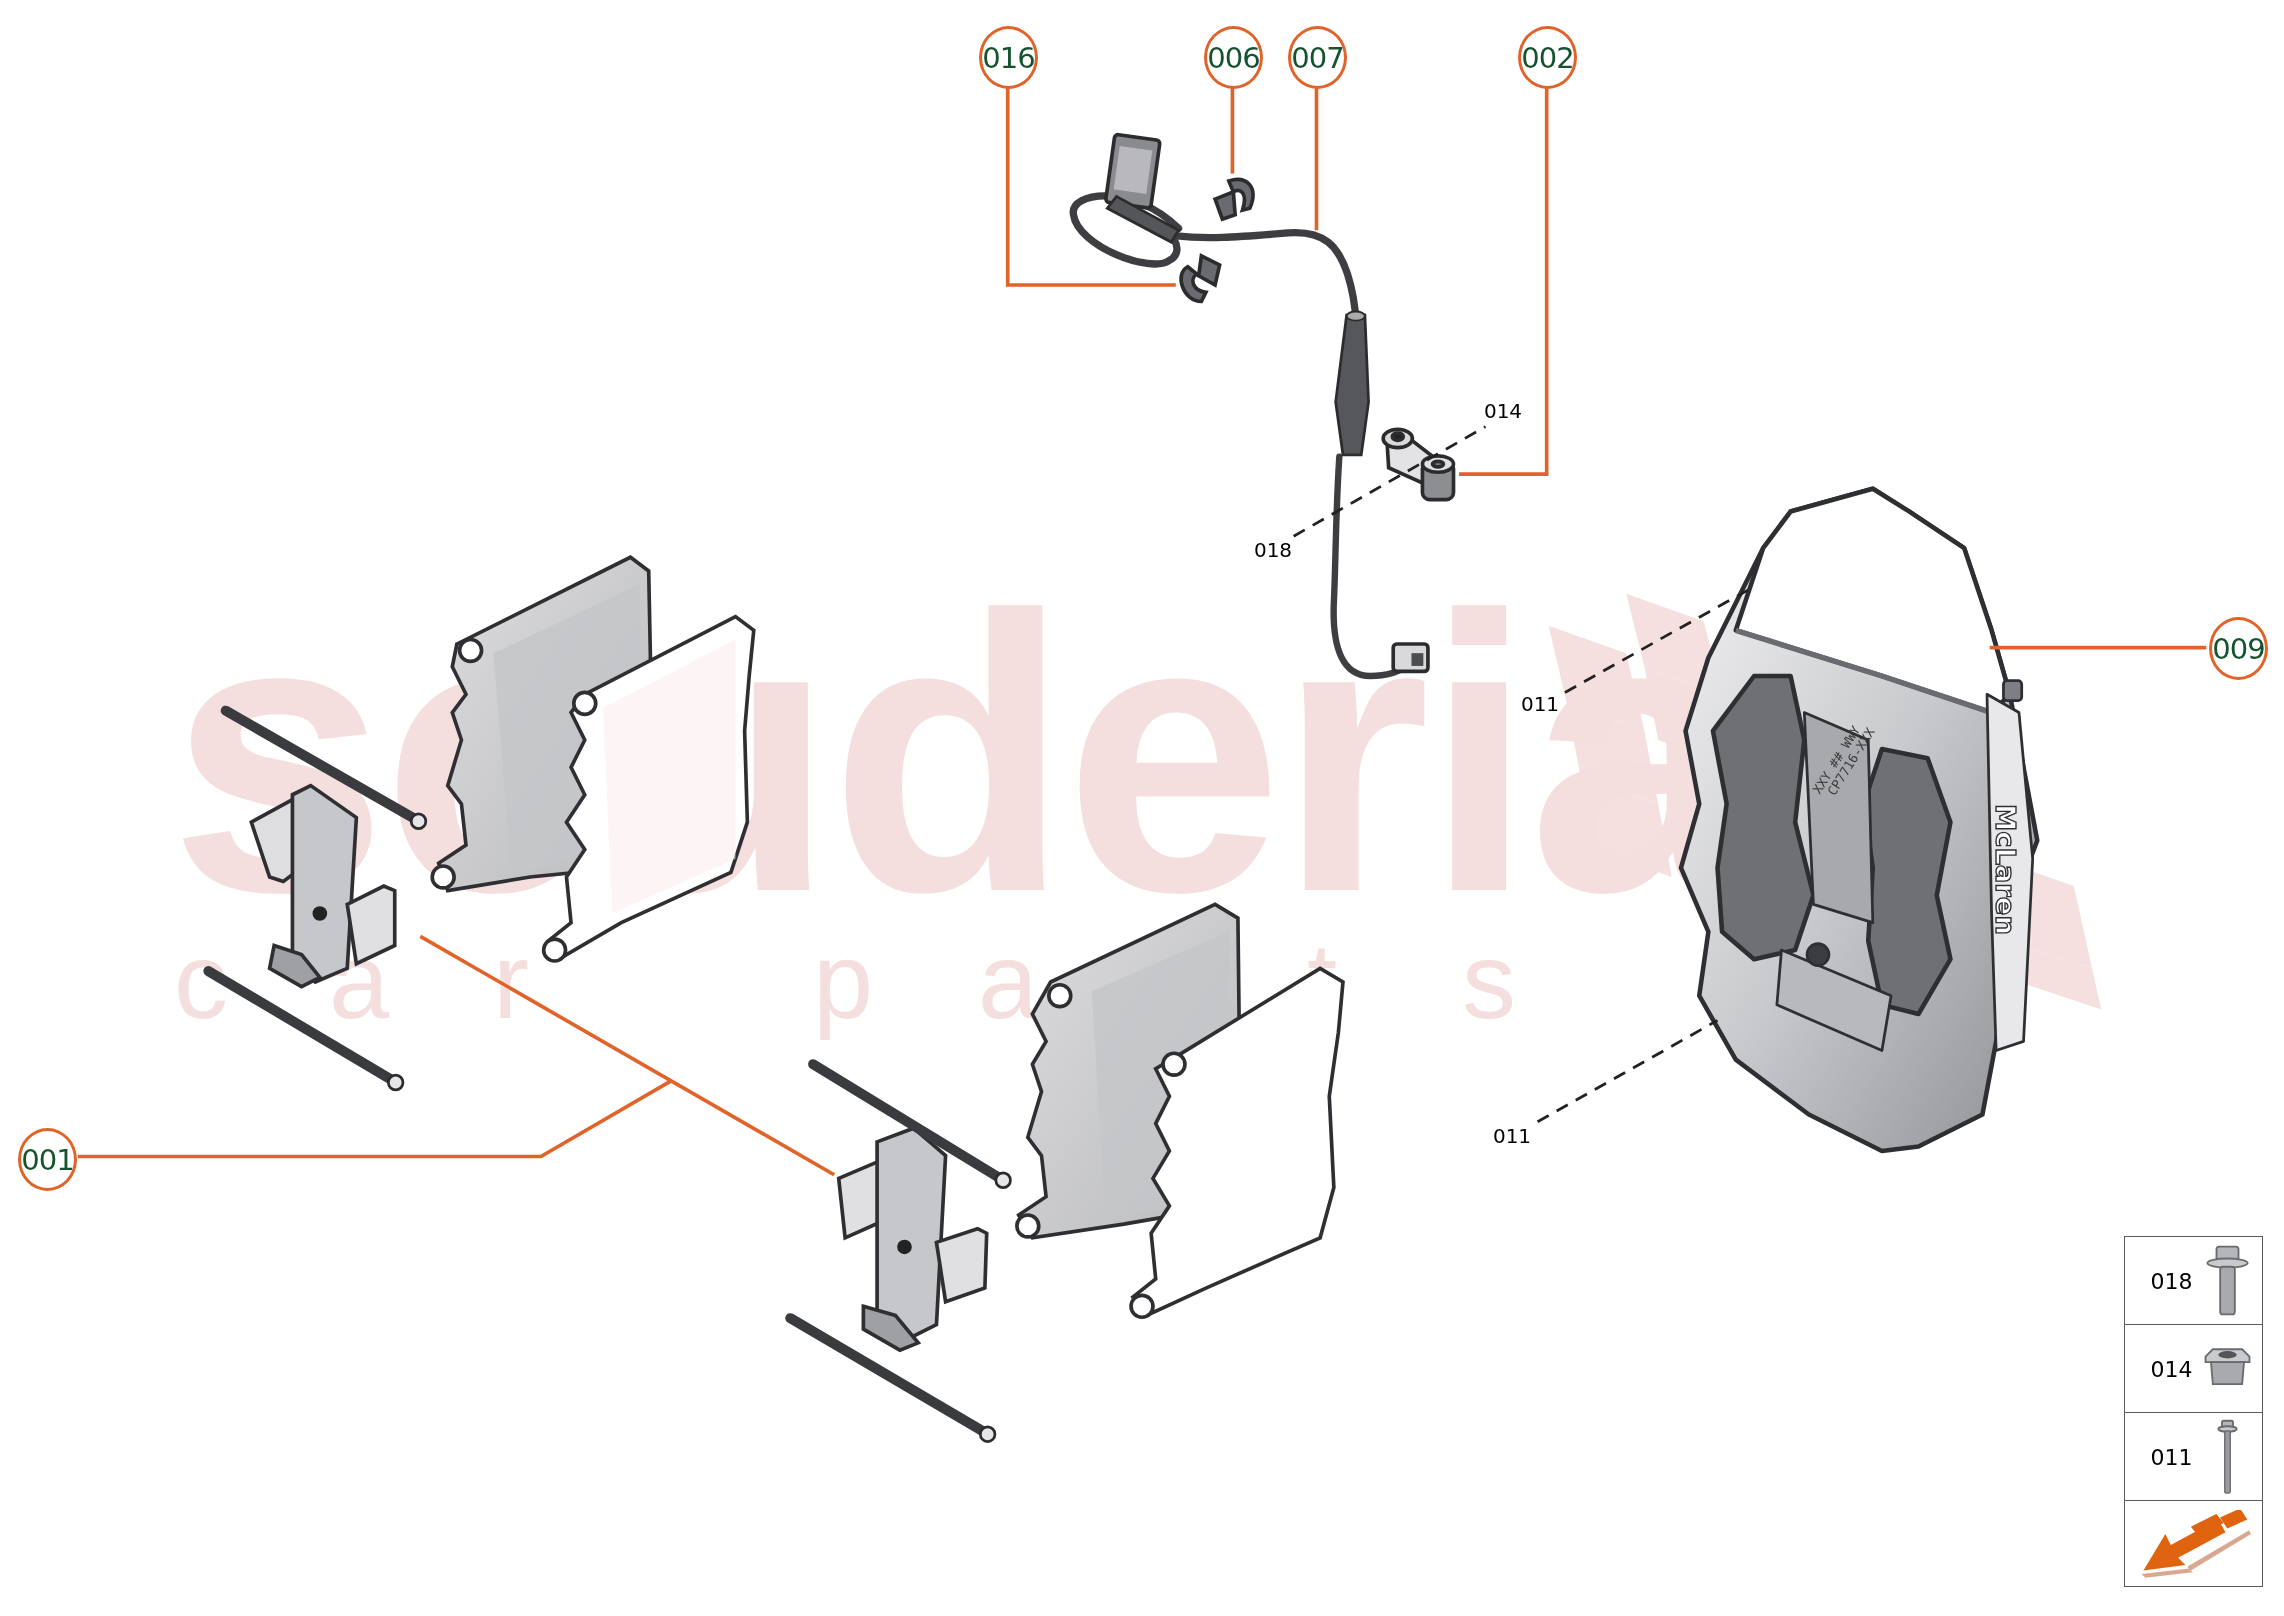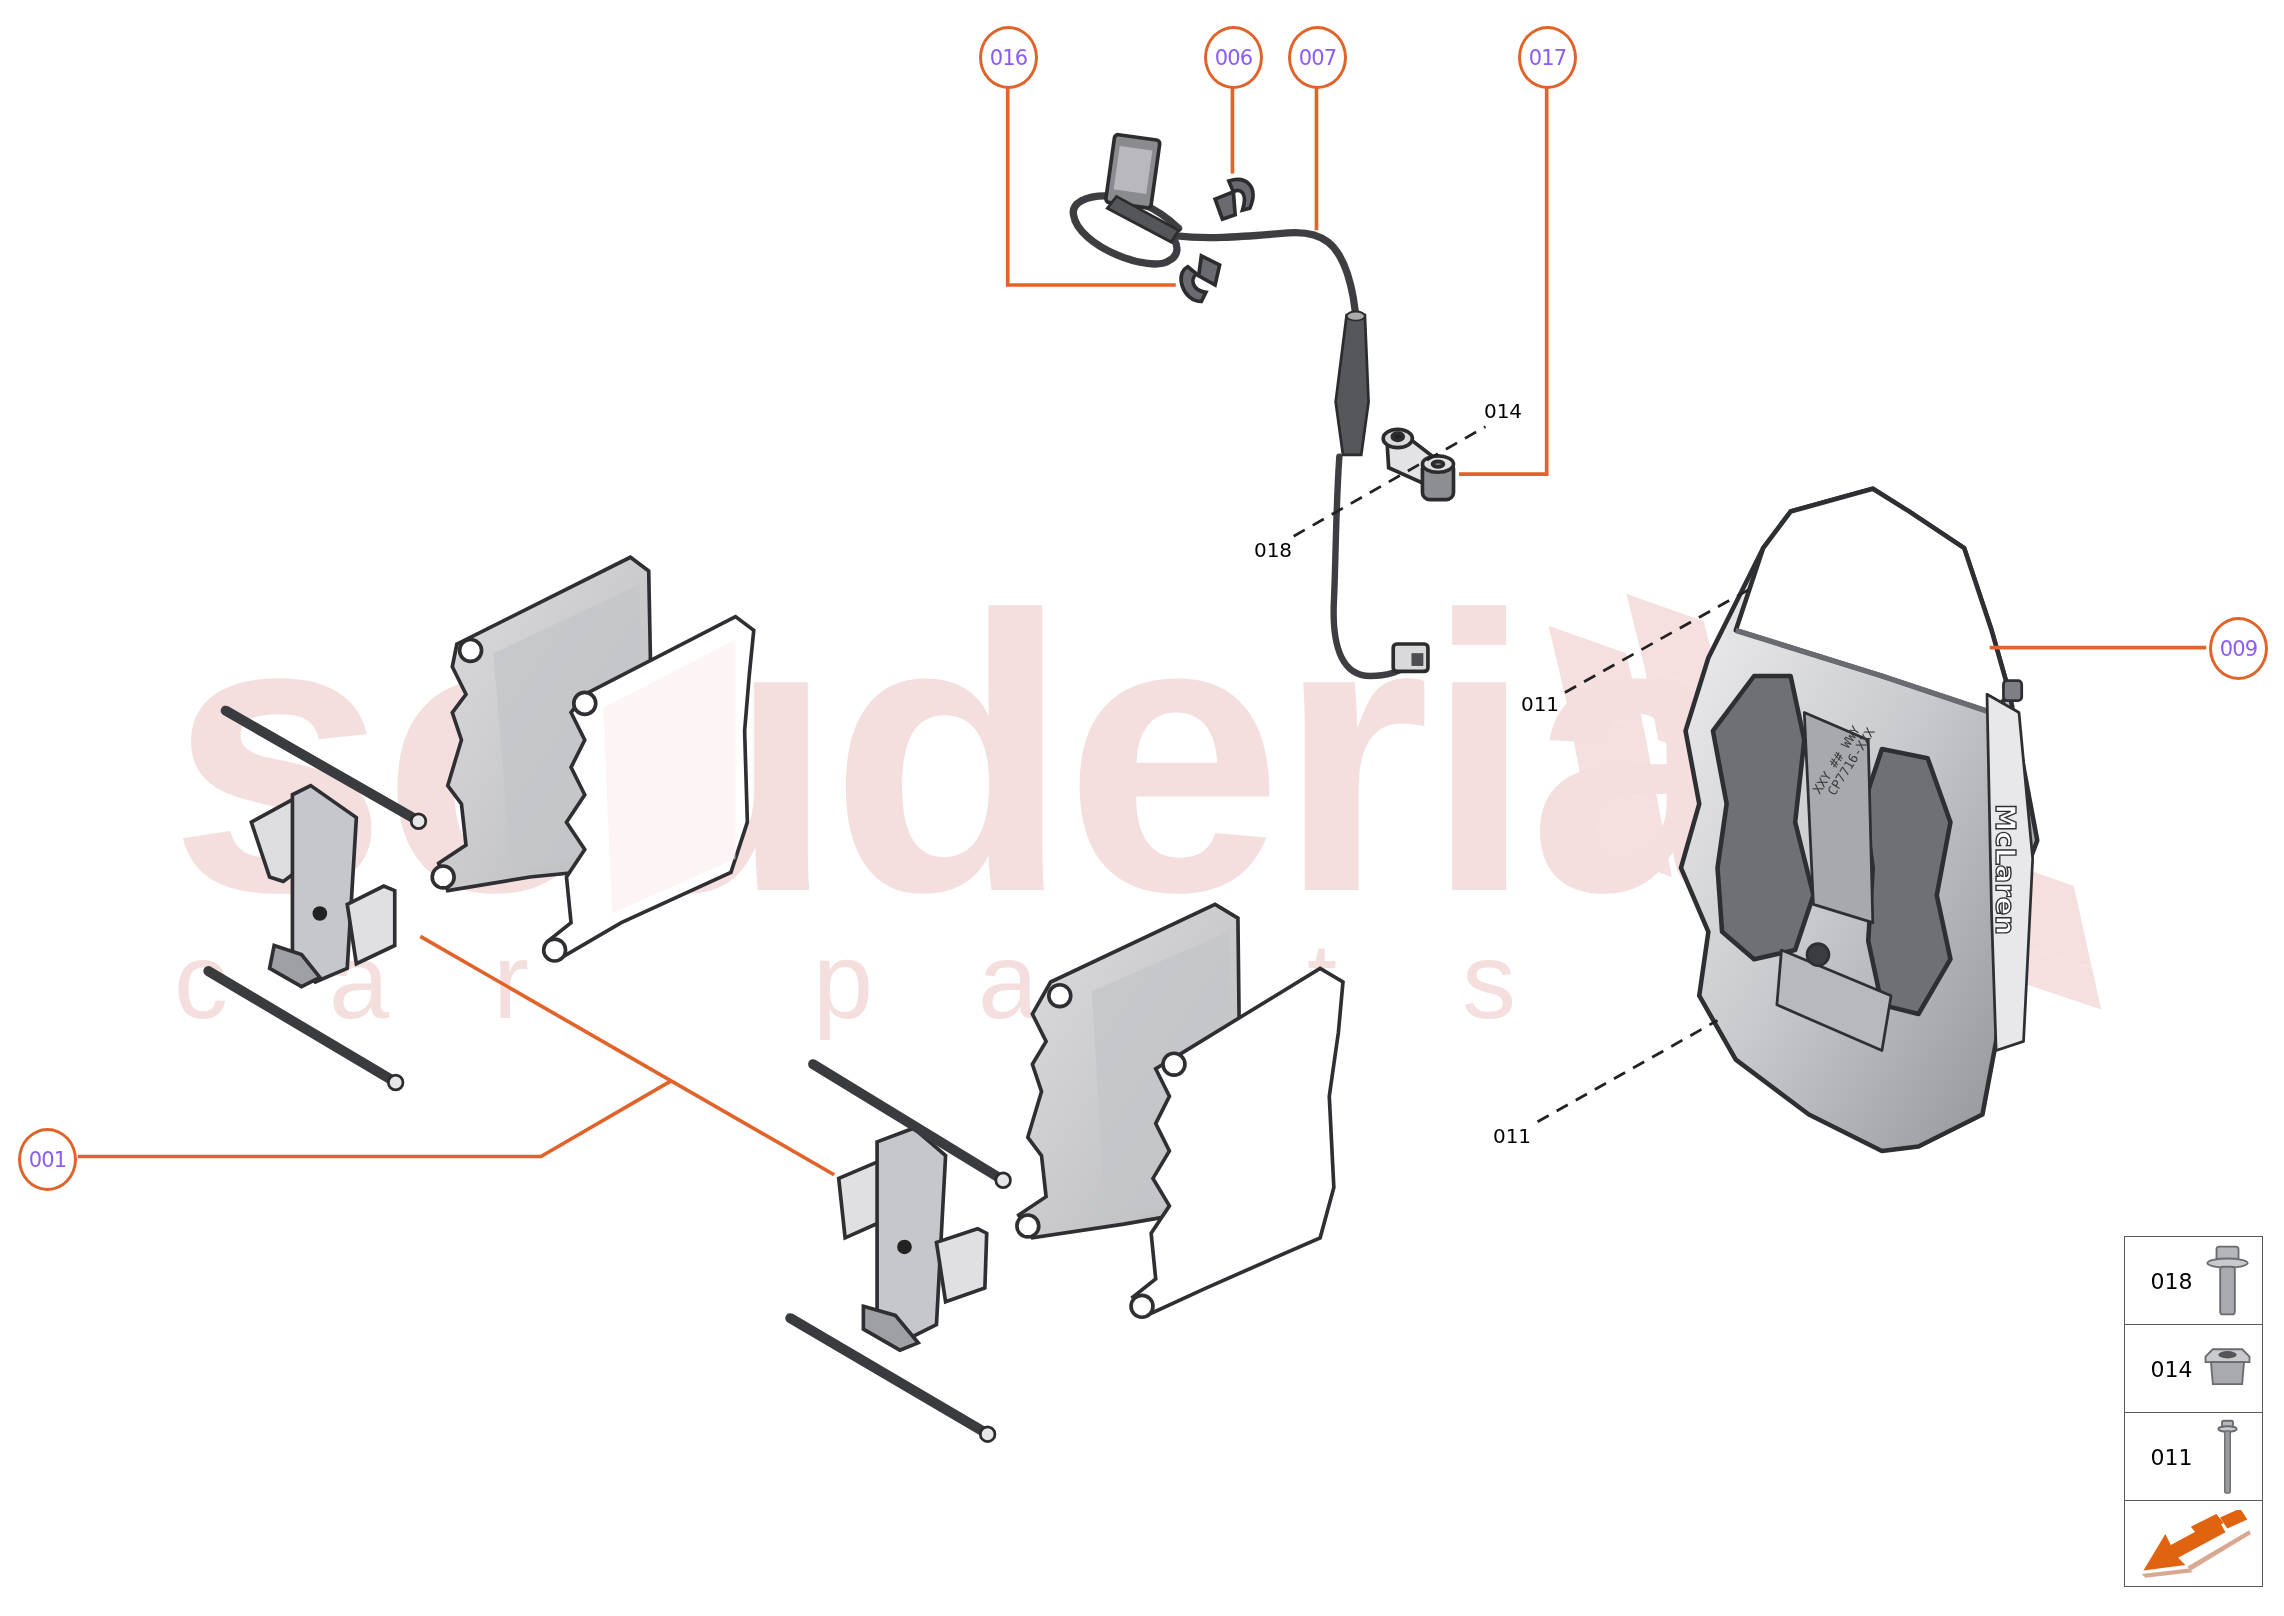--- a/index.html
+++ b/index.html
@@ -1,20 +1,20 @@
 <!DOCTYPE html>
 <html style="font-size:14.6px"><head>
 <meta charset="utf-8">
 <style>
   html, body { margin:0; padding:0; background:#ffffff; }
   body { width:2284px; height:1616px; position:relative; overflow:hidden; font-family:"DejaVu Sans", sans-serif; }
   #canvas { position:absolute; left:0; top:0; width:2284px; height:1616px; }
   .wm-big { position:absolute; left:169px; top:557px; font-family:"Liberation Sans", sans-serif; font-weight:bold; font-size:393px; line-height:1; color:#f5dede; letter-spacing:-5.5px; white-space:nowrap; }
   .wm-small { position:absolute; top:927px; font-family:"Liberation Sans", sans-serif; font-size:108px; line-height:1; color:#f5dede; }
-  .callout { position:absolute; width:53px; height:57px; margin-left:-29px; margin-top:-31px; border:3.7px solid #e0632a; border-radius:50%; background:#fff; display:flex; align-items:center; justify-content:center; font-family:"DejaVu Sans", sans-serif; font-size:21px; color:#8b5cf6; letter-spacing:-0.9px; box-sizing:content-box; cursor:pointer; }
+  .callout { position:absolute; width:53px; height:57px; margin-left:-29px; margin-top:-31px; border:3.7px solid #e0632a; border-radius:50%; background:#fff; display:flex; align-items:center; justify-content:center; font-family:"DejaVu Sans", sans-serif; font-size:29px; color:#14532d; letter-spacing:-0.9px; box-sizing:content-box; cursor:pointer; }
   .plain-label { position:absolute; font-family:"DejaVu Sans", sans-serif; font-size:20px; color:#000; transform:translate(-50%,-50%); }
   .legend { position:absolute; left:2124px; top:1236px; width:139px; height:351px; border:1.8px solid #5a5a5a; background:#fff; box-sizing:border-box; }
   .legend-row { position:relative; height:88px; border-bottom:1.8px solid #5a5a5a; box-sizing:border-box; }
   .legend-row:last-child { border-bottom:none; height:86px; }
   .legend-label { position:absolute; left:25.6px; top:50%; transform:translateY(-50%); font-family:"DejaVu Sans", sans-serif; font-size:22px; color:#000; }
   .legend-icon { position:absolute; right:7.3px; top:3.7px; width:55px; height:79px; }
 </style>
 </head>
 <body>
 
@@ -185,21 +185,21 @@
   <g stroke="#222" stroke-width="3" stroke-dasharray="14,10" fill="none">
     <line x1="1416" y1="587" x2="1626" y2="467"></line>
     <line x1="1713" y1="758" x2="1915" y2="645"></line>
     <line x1="1683" y1="1228" x2="1880" y2="1117"></line>
   </g>
 </svg>
 
 <div class="callout" style="left:1008px;top:57px">016</div>
 <div class="callout" style="left:1233px;top:57px">006</div>
 <div class="callout" style="left:1317px;top:57px">007</div>
-<div class="callout" style="left:1547px;top:57px">017</div>
+<div class="callout" style="left:1547px;top:57px">002</div>
 <div class="callout" style="left:2238px;top:648px">009</div>
 <div class="callout" style="left:47px;top:1159px">001</div>
 
 <div class="plain-label" style="left:1503px;top:411px">014</div>
 <div class="plain-label" style="left:1273px;top:550px">018</div>
 <div class="plain-label" style="left:1540px;top:704px">011</div>
 <div class="plain-label" style="left:1512px;top:1136px">011</div>
 
 <div class="legend">
   <div class="legend-row">

